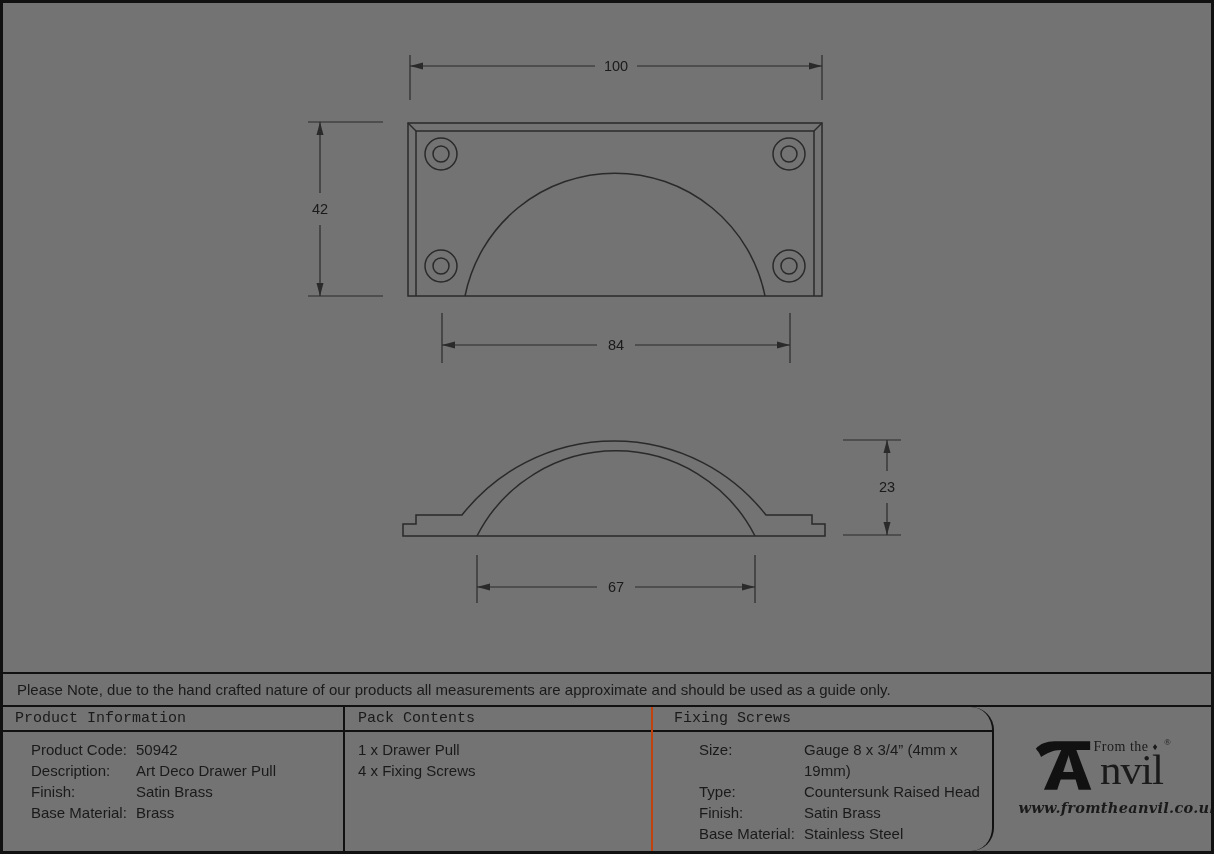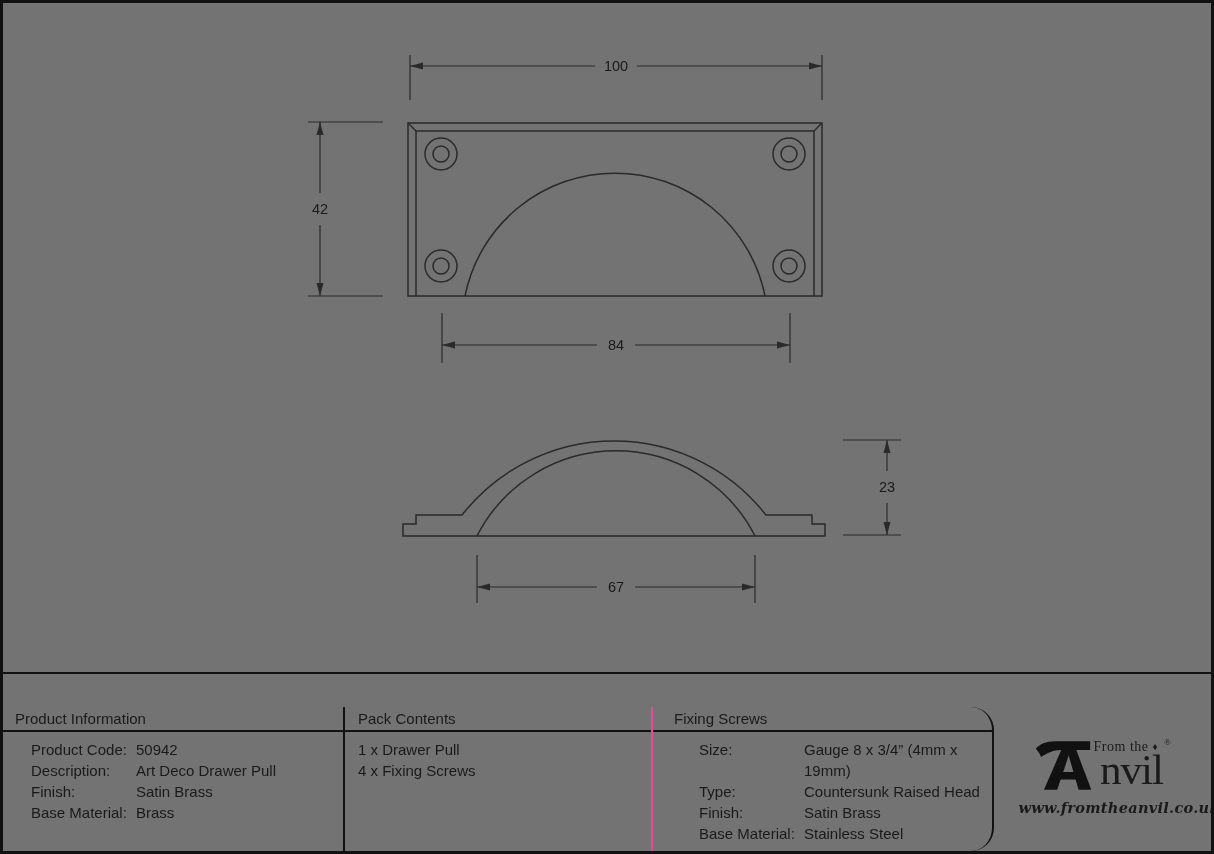--- a/index.html
+++ b/index.html
@@ -30,28 +30,29 @@
     display:flex;align-items:center;
     padding-left:14px;
     font-size:15px;
   }
   .cols{
     position:absolute;left:0;right:0;top:33px;bottom:0;
     display:flex;
   }
   .col{box-sizing:border-box;}
   .col-1{width:342px;border-right:2px solid #111;}
-  .col-2{width:308px;border-right:2px solid #ec4899;}
+  .col-2{width:308px;border-right:2px solid #c2410c;}
   .col-3{width:341px;border-right:2px solid #111;border-radius:23px;}
   .col-4{flex:1;display:flex;align-items:center;justify-content:center;}
   .col-header{
     height:23px;
     border-bottom:2px solid #111;
     display:flex;align-items:center;
     font-size:15px;
+    font-family:Liberation Mono, monospace;
   }
   .col-1 .col-header{padding-left:12px;}
   .col-2 .col-header{padding-left:13px;}
   .col-3 .col-header{padding-left:21px;}
   .col-body{padding-top:7px;font-size:15px;line-height:21px;}
   .kv{display:grid;grid-template-columns:105px auto;margin-left:16px;}
   .col-1 .col-body{padding-left:12px;}
   .col-2 .col-body{padding-left:13px;}
   .col-3 .col-body{padding-left:30px;}
   
@@ -173,20 +174,23 @@
 
     <text x="613" y="68" text-anchor="middle">100</text>
     <text x="317" y="211" text-anchor="middle">42</text>
     <text x="613" y="347" text-anchor="middle">84</text>
     <text x="884" y="489" text-anchor="middle">23</text>
     <text x="613" y="589" text-anchor="middle">67</text>
   </svg>
 
   <div class="panel">
 
+    <div class="note-row">
+      <span>Please Note, due to the hand crafted nature of our products all measurements are approximate and should be used as a guide only.</span>
+    </div>
 
     <div class="cols">
 
       <div class="col col-1">
         <div class="col-header">Product Information</div>
         <div class="col-body">
           <div class="kv">
             <span>Product Code:</span>
             <span>50942</span>
           </div>

